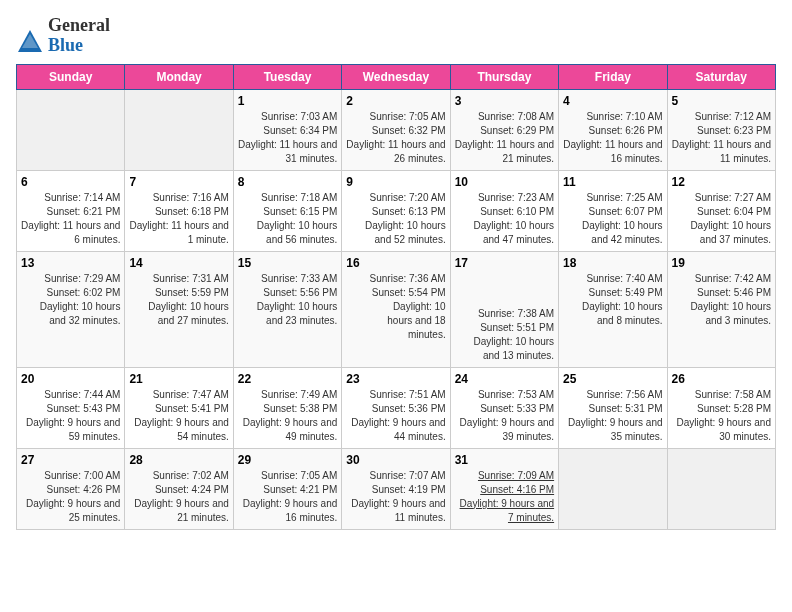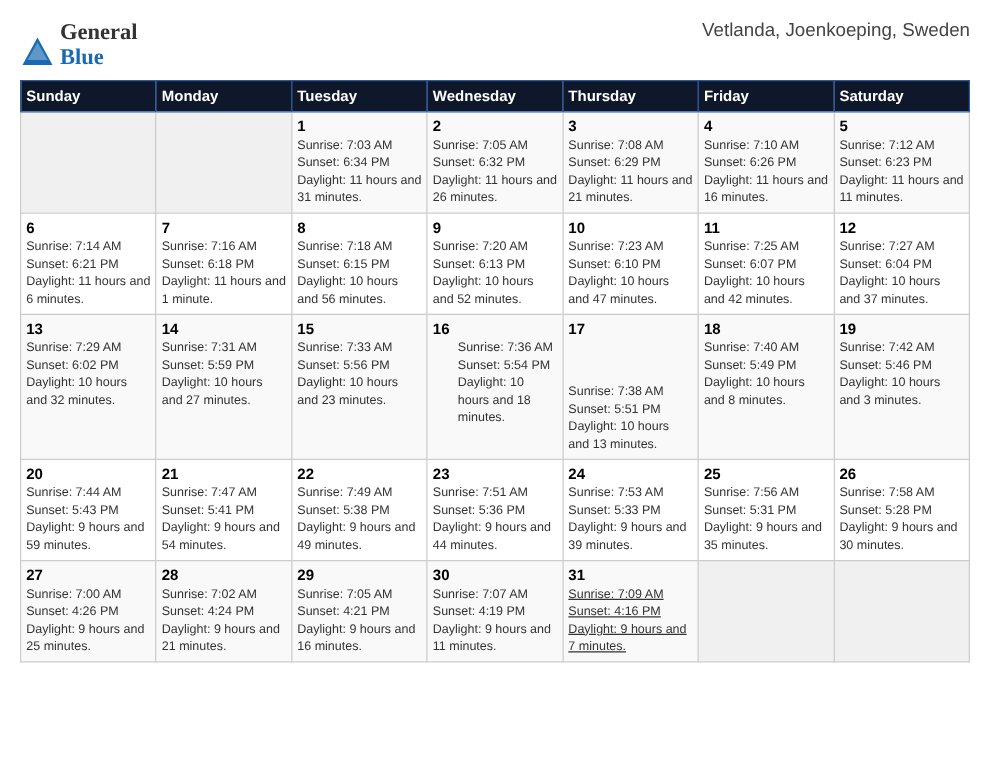--- a/index.html
+++ b/index.html
@@ -45,24 +45,24 @@
     .subtitle {
       font-size: 15px;
       color: #444;
     }
     table {
       width: 100%;
       border-collapse: collapse;
       font-size: 11px;
     }
     thead th {
-      background-color: #0f172a;
+      background-color: #ec4899;
       color: #fff;
       padding: 5px 4px;
-      text-align: left;
+      text-align: center;
       font-size: 12px;
       font-weight: bold;
       border: 1px solid #2a5a9a;
     }
     tbody td {
       border: 1px solid #ccc;
       vertical-align: top;
       padding: 4px 4px;
       width: 14.28%;
       min-height: 70px;
@@ -77,41 +77,41 @@
     .day-num {
       font-weight: bold;
       font-size: 12px;
       display: block;
       margin-bottom: 2px;
     }
     .day-info {
       font-size: 10px;
       color: #333;
       line-height: 1.4;
+      text-align: right;
     }
     .empty-cell {
       background: #f0f0f0 !important;
     }
   </style>
 </head>
 <body>
 
 <div class="header">
   <div class="logo">
     <svg class="logo-icon" viewBox="0 0 28 28">
       <polygon points="14,2 26,24 2,24" fill="#1a6ab1"></polygon>
       <polygon points="14,6 22,20 6,20" fill="#fff" opacity="0.3"></polygon>
     </svg>
     <div class="logo-text">
       <span class="logo-general">General</span><br>
       <span class="logo-blue">Blue</span>
     </div>
   </div>
   <div class="title-block">
-    <div class="subtitle">Vetlanda, Joenkoeping, Sweden</div>
   </div>
 </div>
 
 <table>
   <thead>
     <tr>
         <th>Sunday</th>
         <th>Monday</th>
         <th>Tuesday</th>
         <th>Wednesday</th>

